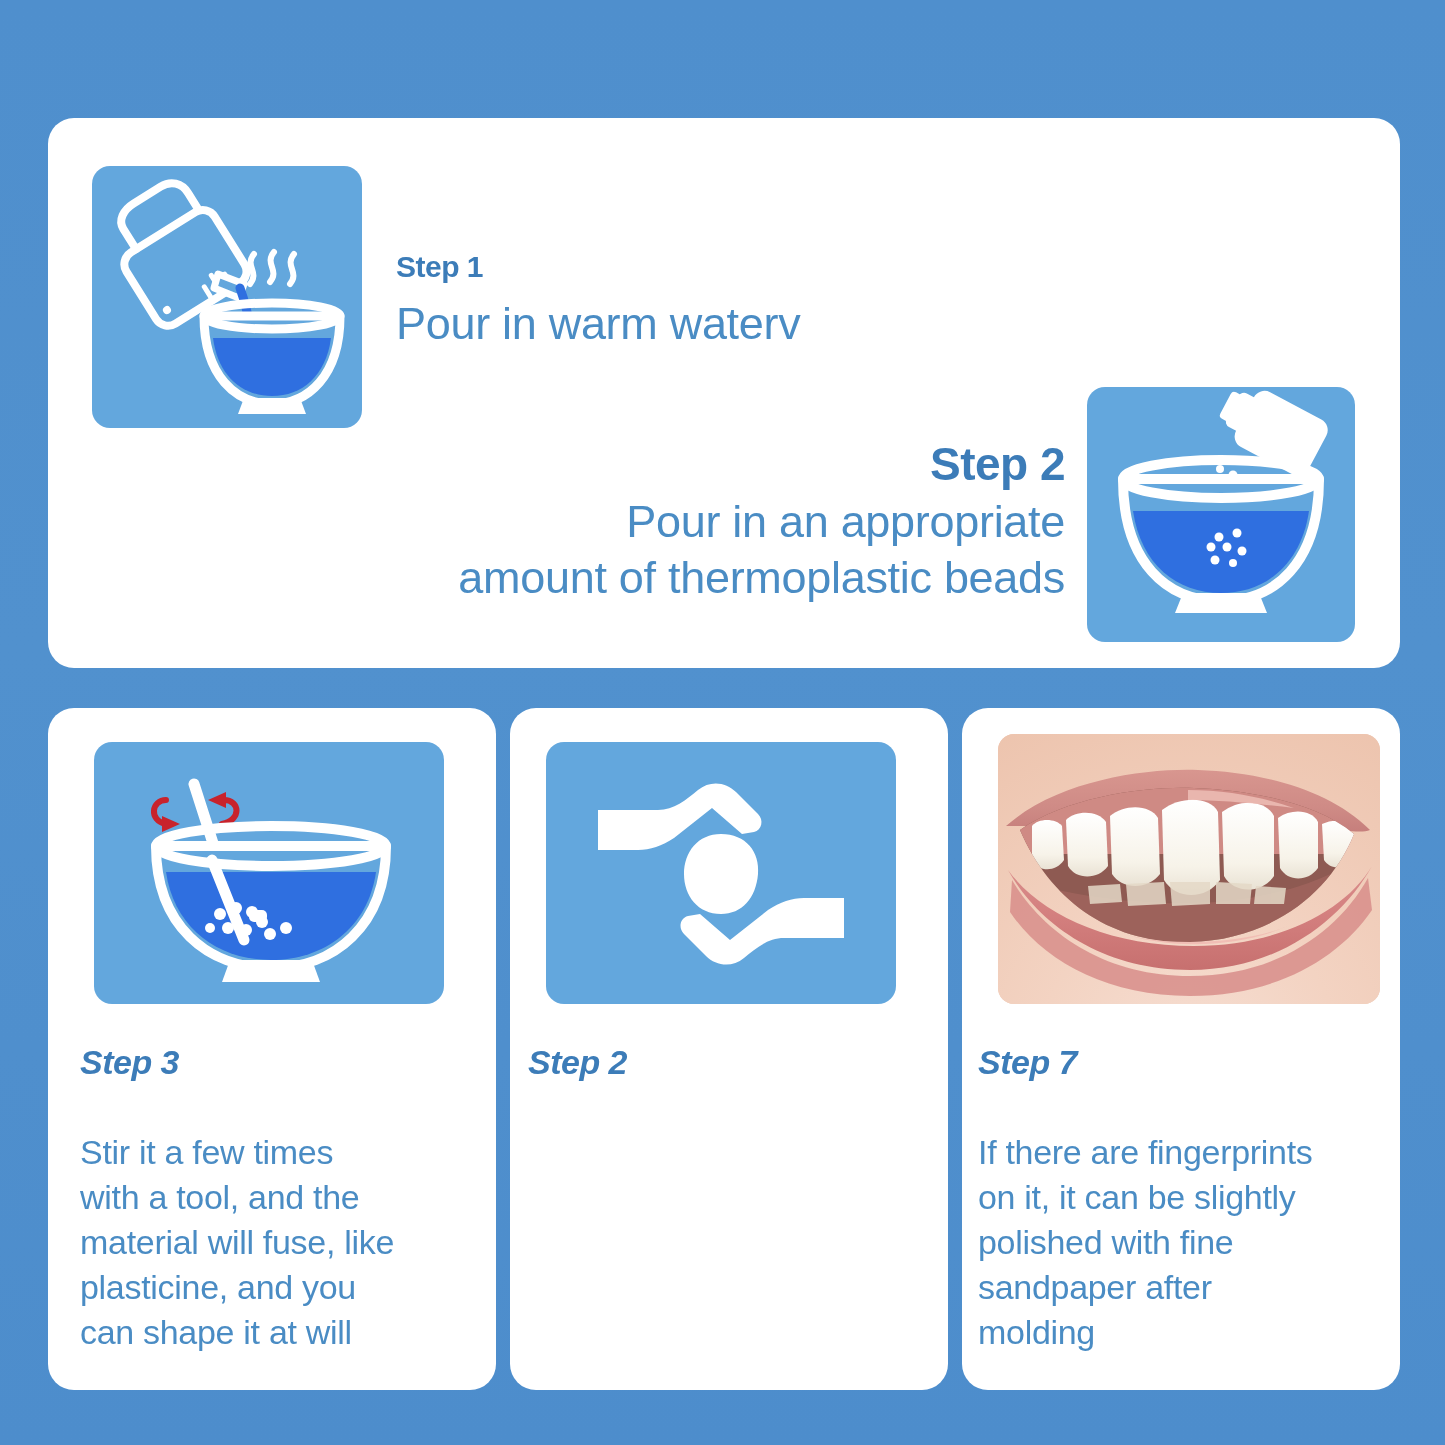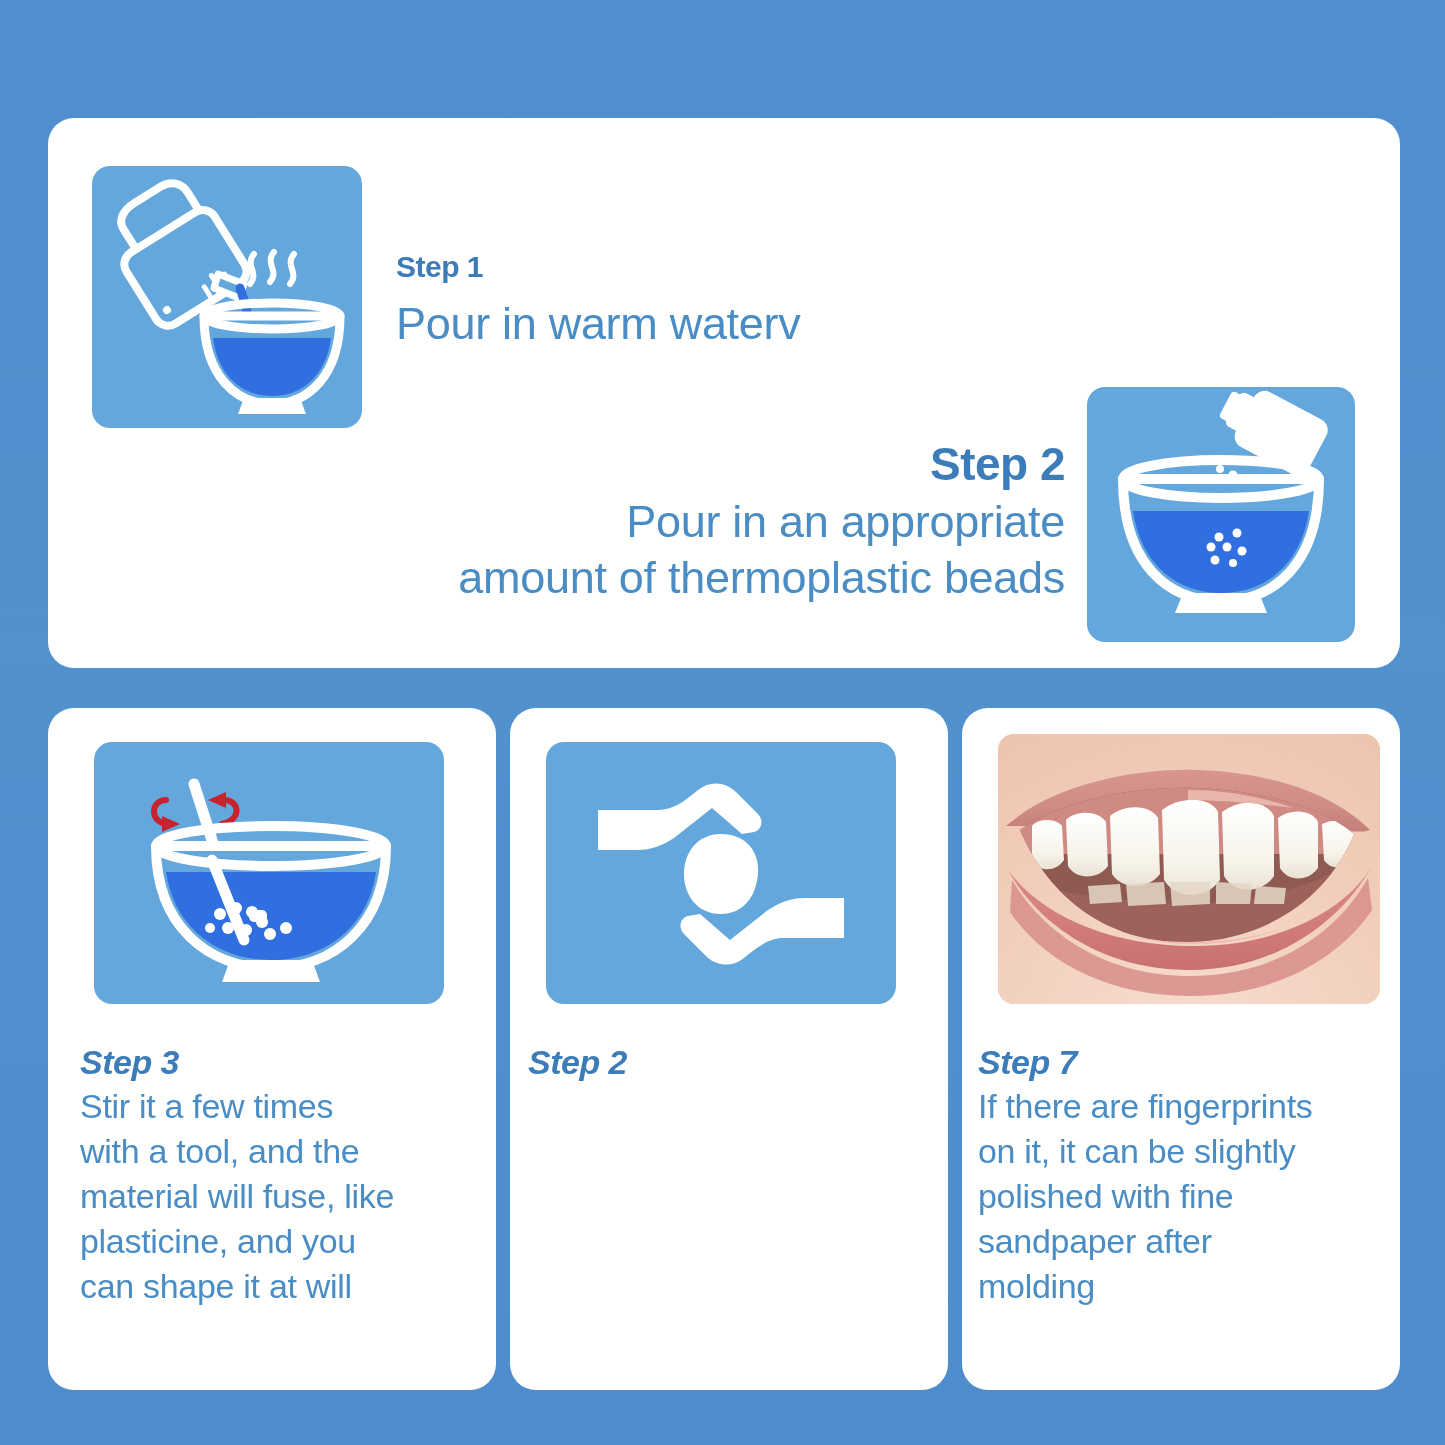--- a/index.html
+++ b/index.html
@@ -109,21 +109,21 @@
   .txt-1 { left: 396px; top: 238px; text-align: left; }
   .txt-1 .step-head { font-size: 30px; line-height: 58px; }
   .txt-1 .step-body { font-size: 45px; line-height: 56px; }
 
   .txt-2 { right: 380px; top: 434px; text-align: right; width: 760px; }
   .txt-2 .step-head { font-size: 46px; line-height: 60px; }
   .txt-2 .step-body { font-size: 45px; line-height: 56px; }
 
   .txt-b { width: 400px; }
   .txt-b .step-head { font-size: 34px; line-height: 44px; font-style: italic; }
-  .txt-b .step-body { font-size: 34px; line-height: 45px; }
+  .txt-b .step-body { font-size: 34px; line-height: 45px; margin-top: 46px; }
 
   .txt-3 { left: 80px;  top: 1040px; }
   .txt-4 { left: 528px; top: 1040px; }
   .txt-5 { left: 978px; top: 1040px; width: 415px; }
 
   svg { display: block; }
 
   
   .sk {
     position: absolute; inset: 0;

